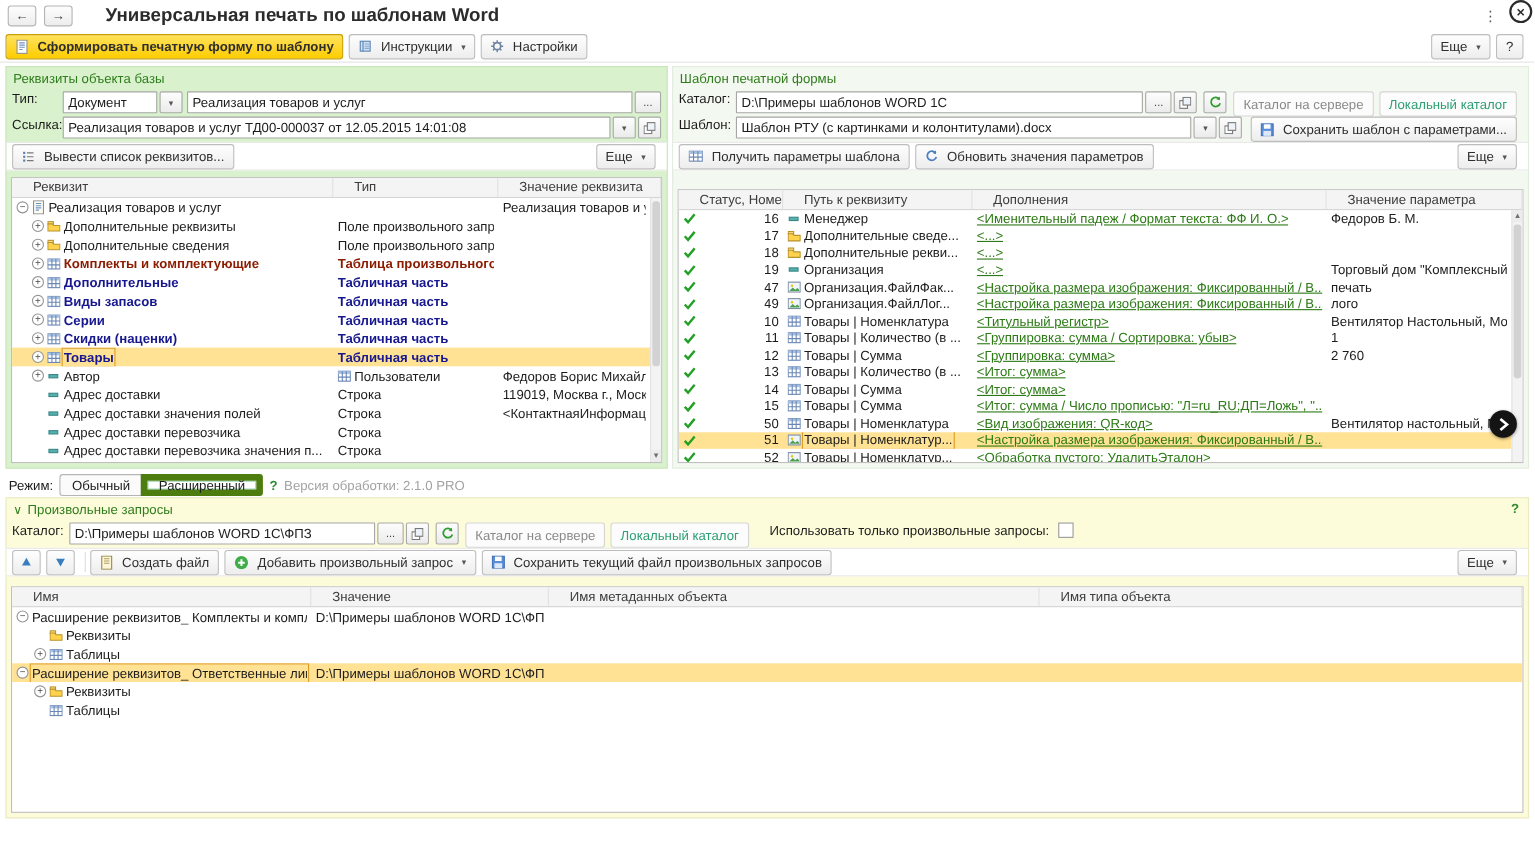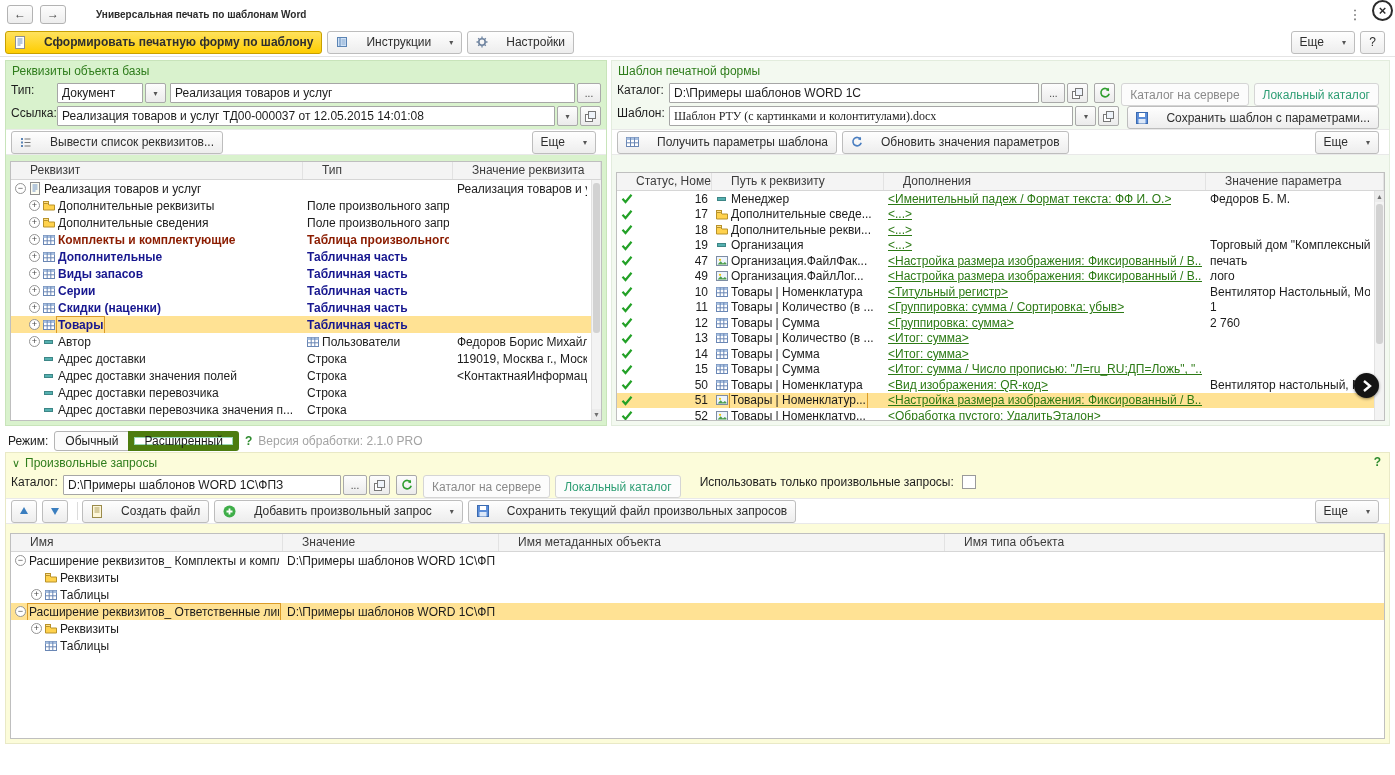--- a/index.html
+++ b/index.html
@@ -2,25 +2,25 @@
 <html><head>
 <meta charset="utf-8">
 <style>
 *{box-sizing:border-box;margin:0;padding:0}
 html,body{width:1395px;height:775px}
 body{font-family:"Liberation Sans",sans-serif;font-size:12px;color:#1c1c1c;background:#fff}
 .app{position:relative;width:1395px;height:775px;overflow:hidden;background:#fff}
 .flex1{flex:1}
 .titlebar{position:absolute;left:0;top:0;width:100%;height:28px;display:flex;align-items:center}
 .navbtn{width:26px;height:19px;margin-left:7px;border:1px solid #b3b3b3;border-radius:3px;background:linear-gradient(#fdfdfd,#ededed);color:#444;display:grid;place-items:center;font-size:12px}
-.apptitle{margin-left:30px;font-size:10px;font-weight:700;color:#2b2b2b}
+.apptitle{margin-left:30px;font-size:17px;font-weight:700;color:#2b2b2b}
 .dots{width:16px;text-align:center;color:#555;font-size:13px;margin-right:32px}
 .corner-x{position:absolute;right:2px;top:0;width:21px;height:21px;border:2px solid #2b2b2b;border-radius:50%;background:#fff;color:#2b2b2b;display:grid;place-items:center;font-size:13px;font-weight:700}
 .toolbar{position:absolute;left:0;top:28px;width:100%;height:29px;display:flex;align-items:center;padding:0 5px;border-bottom:1px solid #e4e4e4;background:#fff}
-.btn{display:inline-flex;align-items:center;gap:18px;height:23px;padding:0 8px;border:1px solid #bdbdbd;border-radius:3px;background:linear-gradient(#fefefe,#ededed);color:#2e2e2e;margin-right:5px;white-space:nowrap;font-size:12px}
+.btn{display:inline-flex;align-items:center;gap:8px;height:23px;padding:0 8px;border:1px solid #bdbdbd;border-radius:3px;background:linear-gradient(#fefefe,#ededed);color:#2e2e2e;margin-right:5px;white-space:nowrap;font-size:12px}
 .btn.primary{background:linear-gradient(#ffe25e,#fecd00);border-color:#c8a000;font-weight:700}
 .btn.flat{background:#fcfcfc;border-color:#d5d5d5;color:#8a8a8a}
 .btn.flat.active{color:#2e9e74}
 .btn.qmark{width:25px;justify-content:center;padding:0}
 .btn.sqb{width:26px;justify-content:center;padding:0}
 .caret{font-size:8px;color:#555}
 .panel-attrs{position:absolute;left:5px;top:60px;width:602px;height:366px;background:#d9f2cd;border:1px solid #c8e4ba}
 .panel-tpl{position:absolute;left:611px;top:60px;width:779px;height:366px;background:#f3f9f0;border:1px solid #e2ecdd}
 .panel-q{position:absolute;left:5px;top:452px;width:1385px;height:292px;background:#fcfcda;border:1px solid #e9e9c6}
 .phead{height:20px;padding:2px 6px;color:#2f7d1c;display:flex;align-items:center;gap:5px}
@@ -434,21 +434,21 @@
         </span>
       <button class="btn flat" style="margin-left:6px">
           <span>Каталог на сервере</span>
         </button>
       <button class="btn flat active">
           <span>Локальный каталог</span>
         </button>
     </div>
     <div class="frow">
       <span class="flabel" style="width:48px">Шаблон:</span>
-      <input class="tinput" style="width: 440px; font-family: Liberation Serif, serif;" readonly="" value="Шаблон РТУ (с картинками и колонтитулами).docx">
+      <input class="tinput" style="width: 440px;" readonly="" value="Шаблон РТУ (с картинками и колонтитулами).docx">
       <span class="sq">
           <span class="caret">▾</span>
         </span>
       <span class="sq">
           <svg width="11" height="11">
             <rect x="0.5" y="3.5" width="7" height="7" fill="#fff" stroke="#777"></rect>
             <rect x="3.5" y="0.5" width="7" height="7" fill="#eef3fa" stroke="#777"></rect>
           </svg>
         </span>
       <button class="btn" style="margin-left:8px">

